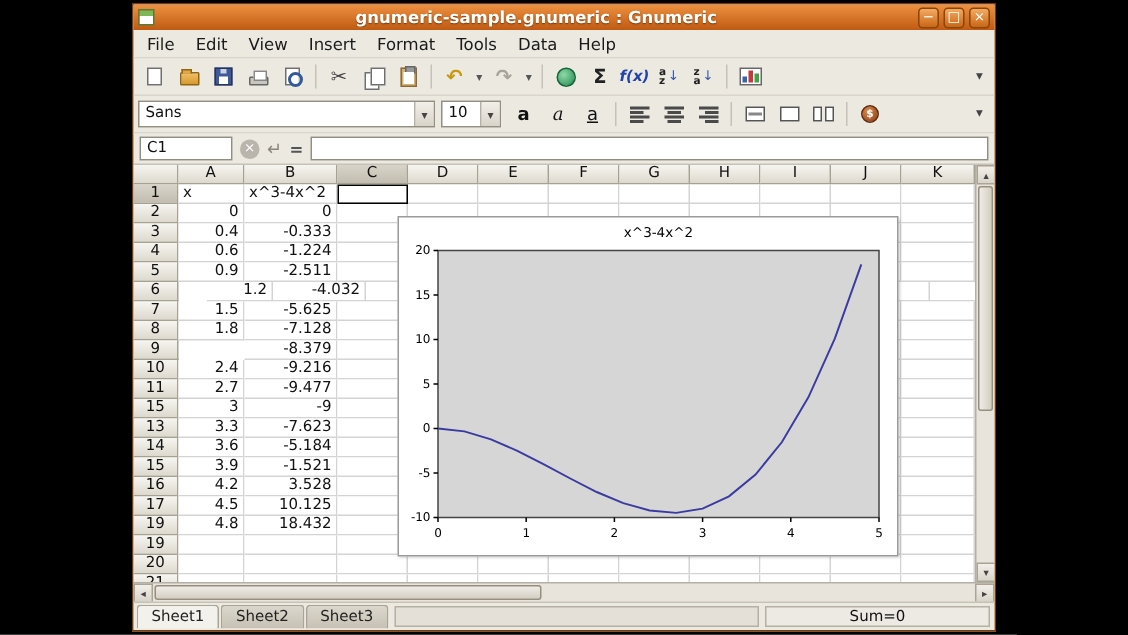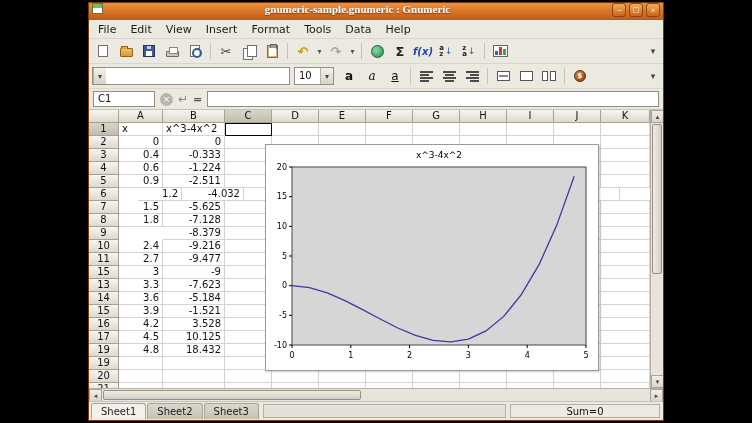--- a/index.html
+++ b/index.html
@@ -4,21 +4,21 @@
 <style>
   * { box-sizing: border-box; margin: 0; padding: 0; }
   html,body { background:#000; }
   body { width:752px; height:423px; overflow:hidden; font-family:"DejaVu Sans",sans-serif; }
 
   .window { width:576px; height:419px; margin:2px auto 0; border:1px solid #7a3a08;
             background:#ece9e1; display:flex; flex-direction:column; overflow:hidden; }
 
   
   .titlebar { height:17px; flex:0 0 auto; background:linear-gradient(#ee9140,#bf5a12);
-              display:flex; padding:0 3px; gap:4px;font-family:Liberation Serif, serif; }
+              display:flex; align-items:center; padding:0 3px; gap:4px; }
   .win-icon { width:11px; height:11px; background:linear-gradient(#7db856 0 4px,#fff 4px);
               border:1px solid #5a7a3a; flex:0 0 auto; }
   .titlebar .title { flex:1; text-align:center; color:#fff; font-size:11px; font-weight:bold;
               text-shadow:0 1px 1px rgba(0,0,0,.45); white-space:nowrap; overflow:hidden; }
   .tb-btns { display:flex; gap:3px; }
   .tb-btn { width:14px; height:14px; border-radius:3px; border:1px solid #8a4508;
             background:linear-gradient(#f3ab62,#c96716); color:#fff; font-size:9px;
             line-height:12px; text-align:center; }
 
   
@@ -255,20 +255,21 @@
           <b></b>
           <b></b>
         </i>
       </span>
     <span class="spacer"></span>
     <span class="overflow">▾</span>
   </div>
 
   <div class="toolbar">
     <span class="combo font-combo">
+      <span class="combo-text">Sans</span>
       <span class="combo-arrow">▾</span>
     </span>
     <span class="combo size-combo">
       <span class="combo-text">10</span>
       <span class="combo-arrow">▾</span>
     </span>
     <span class="tbtn glyph bold">
         <span>a</span>
       </span>
     <span class="tbtn glyph italic">

